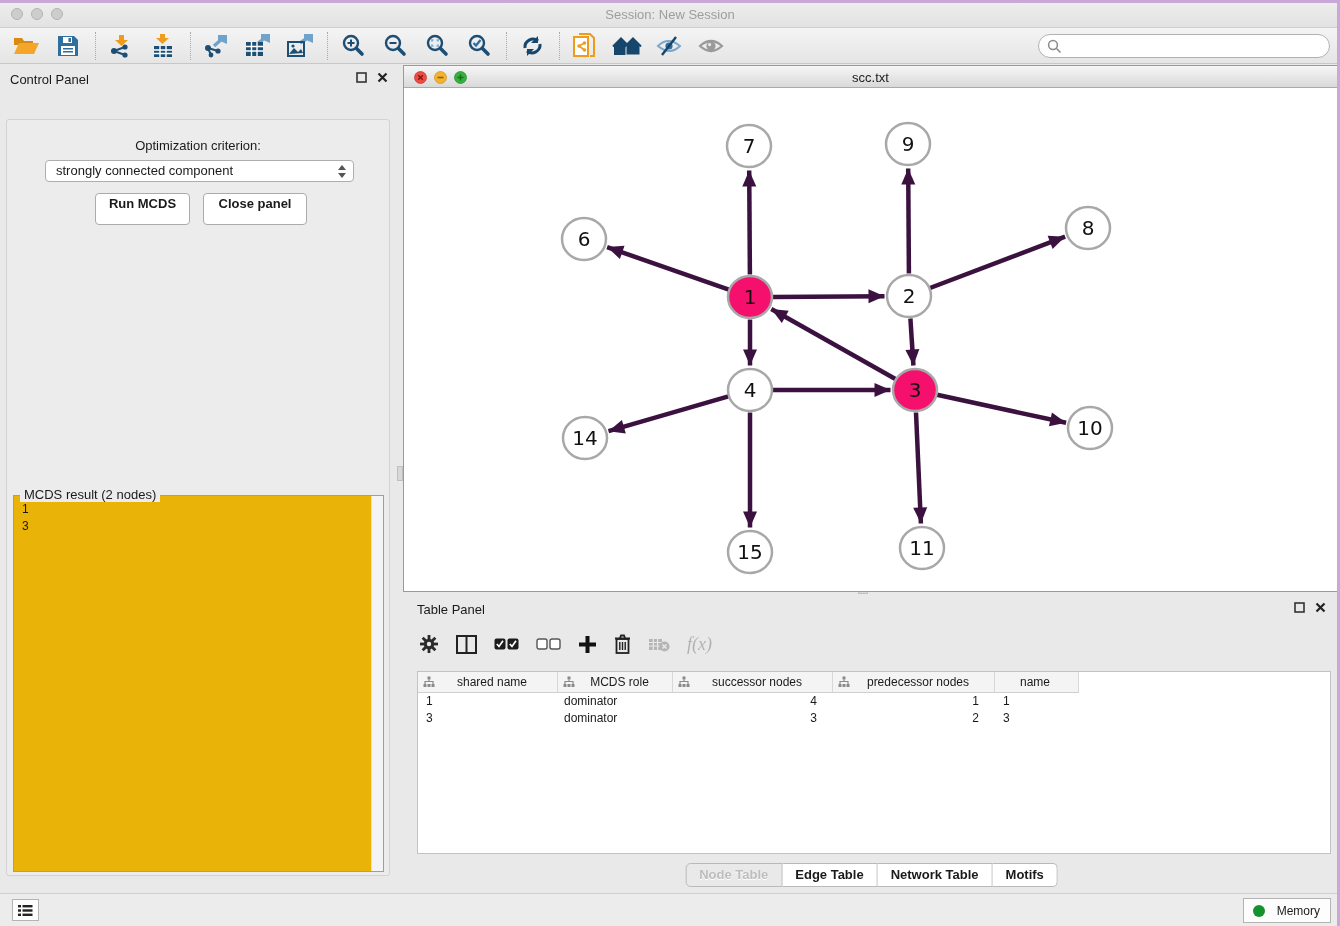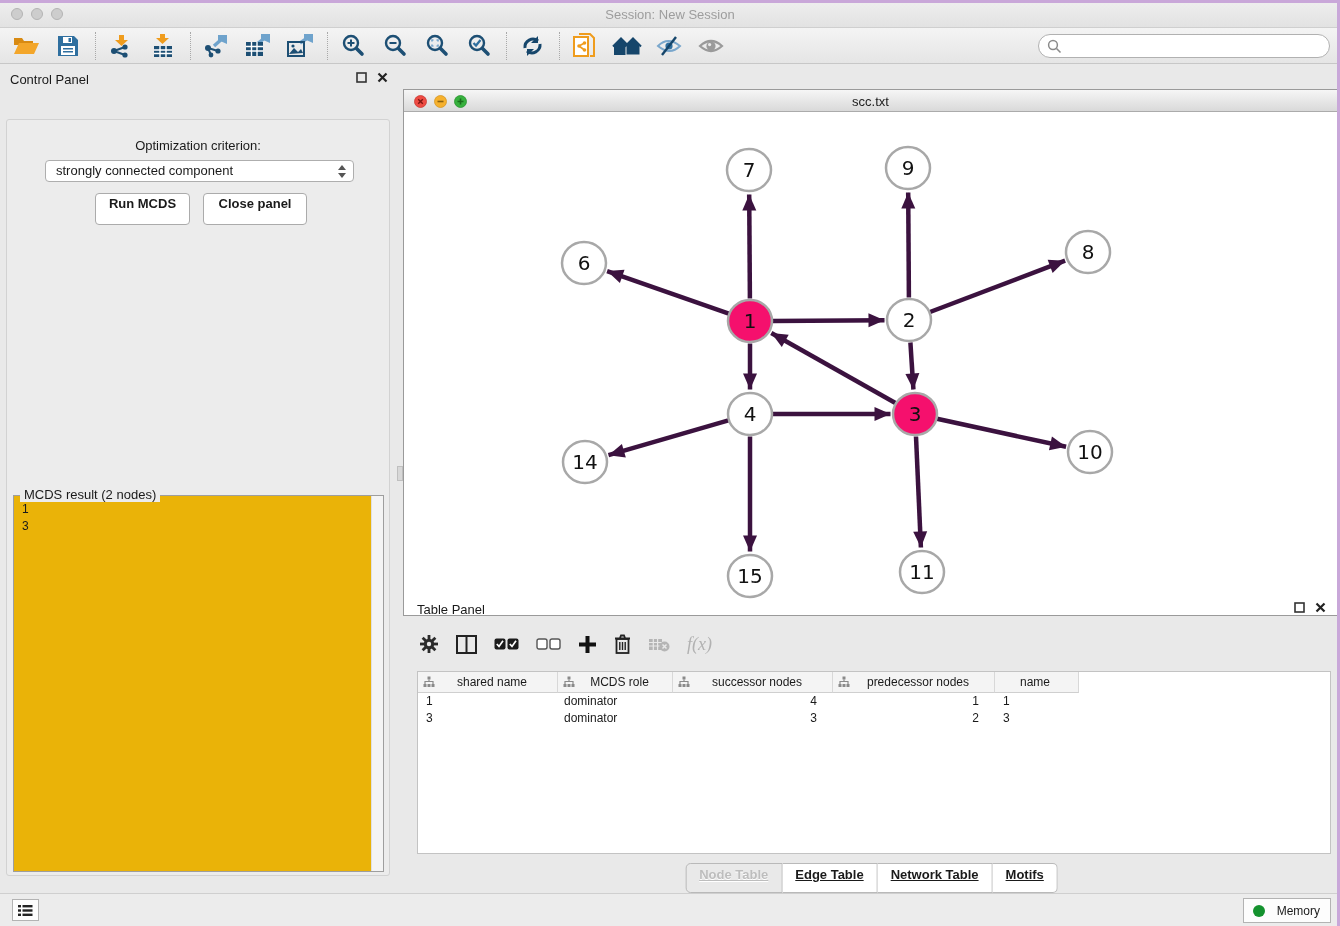--- a/index.html
+++ b/index.html
@@ -57,21 +57,21 @@
   .result-box .legend { position:absolute; left:6px; top:-9px; background:#ececec; padding:0 4px; font-size:13px; }
   .result-values { padding:5px 0 0 8px; font-size:12px; line-height:17px; }
   .result-scroll { position:absolute; right:0; top:0; bottom:0; width:12px; background:#f4f4f4; border-left:1px solid #e0e0e0; }
 
   
   .grip-v { position:absolute; left:397px; top:466px; width:6px; height:15px; background:#d8d8d8; border:1px solid #bfbfbf; }
   .grip-h { position:absolute; left:858px; top:587px; width:10px; height:7px; background:#dadada; border:1px solid #c2c2c2; }
 
   
   .net-window { position:absolute; left:403px; top:65px; width:935px; height:527px;
-    border:1px solid #9a9a9a; background:#fff;margin-top:24px; }
+    border:1px solid #9a9a9a; background:#fff; }
   .net-titlebar { position:absolute; left:0; top:0; right:0; height:22px;
     background:linear-gradient(#f6f6f6,#d9d9d9); border-bottom:1px solid #ababab; }
   .net-titlebar .title { position:absolute; left:0; right:0; top:0; height:22px; line-height:23px;
     text-align:center; font-size:13px; color:#1c1c1c; }
   .net-lights { position:absolute; left:10px; top:5px; display:flex; gap:7px; }
   .net-canvas { position:absolute; left:0; top:23px; right:0; bottom:0; background:#fff; }
   .net-canvas svg { display:block; }
   .graph-label { font-family:"DejaVu Sans", sans-serif; }
 
   
@@ -83,22 +83,22 @@
   .thcell { height:21px; background:#f4f4f4; border-bottom:1px solid #cfcfcf; border-right:1px solid #d8d8d8;
     font-size:12px; display:flex; align-items:center; padding-left:5px; }
   .thcell .lbl { flex:1; text-align:center; padding-right:8px; }
   .c0 { width:140px; } .c1 { width:115px; } .c2 { width:160px; } .c3 { width:162px; } .c4 { width:84px; }
   .trow { display:flex; height:17px; font-size:12px; }
   .tcell { overflow:hidden; white-space:nowrap; line-height:17px; }
   .trow .c0 { padding-left:8px; } .trow .c1 { padding-left:6px; }
   .trow .c2 { text-align:right; padding-right:16px; } .trow .c3 { text-align:right; padding-right:16px; }
   .trow .c4 { padding-left:8px; }
   .tp-tabs { position:absolute; left:50%; transform:translateX(-50%); top:268px; display:flex; }
-  .tp-tab { height:30px; line-height:22px; padding:0 13px; font-size:13px; font-weight:600;
-    background:#fff; border:1px solid #b9b9b9; border-left:none;text-decoration:underline; }
+  .tp-tab { height:24px; line-height:22px; padding:0 13px; font-size:13px; font-weight:600;
+    background:#fff; border:1px solid #b9b9b9; border-left:none; }
   .tp-tab:first-child { border-left:1px solid #b9b9b9; border-radius:5px 0 0 5px; }
   .tp-tab:last-child { border-radius:0 5px 5px 0; }
   .tp-tab.active { background:#e9e9e9; color:#bdbdbd; text-shadow:0 1px 0 #fff; }
 
   
   .statusbar { position:absolute; left:0; top:893px; width:1340px; height:33px;
     background:#ececec; border-top:1px solid #cfcfcf; }
   .list-btn { position:absolute; left:12px; top:5px; width:27px; height:22px; background:#fdfdfd;
     border:1px solid #b3b3b3; display:flex; align-items:center; justify-content:center; }
   .mem-btn { position:absolute; right:9px; top:4px; height:25px; background:#fdfdfd; border:1px solid #b3b3b3;

